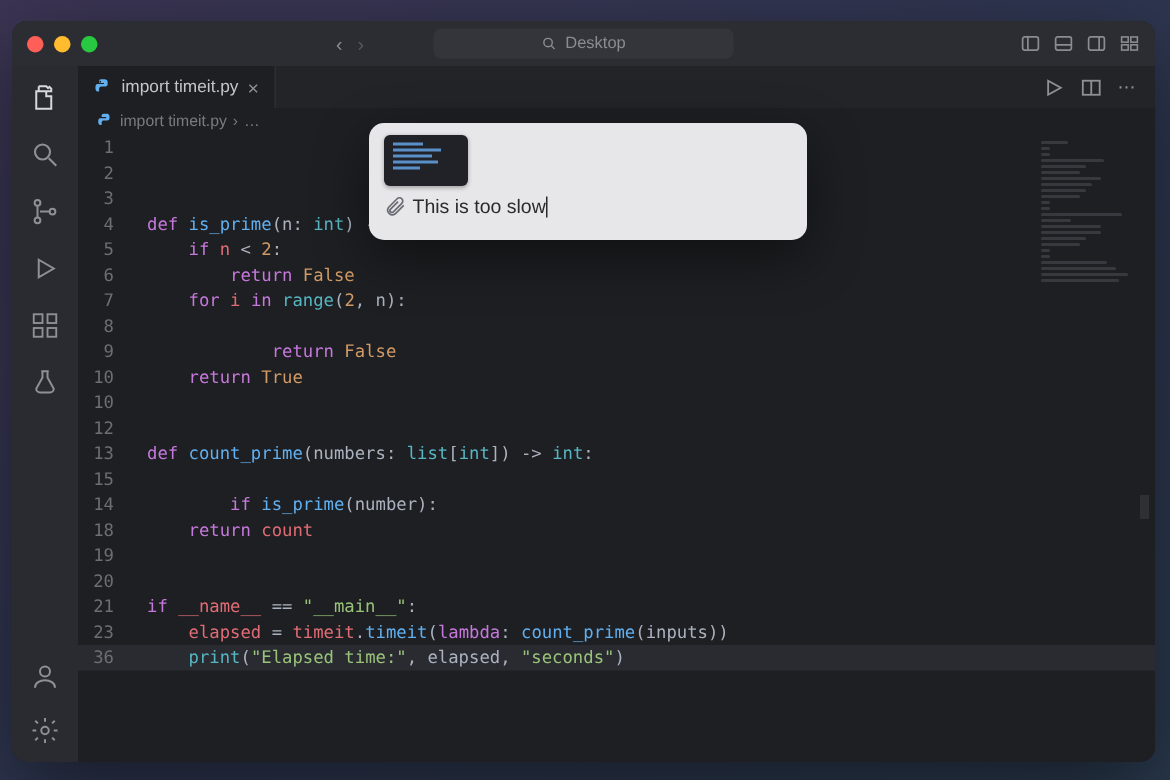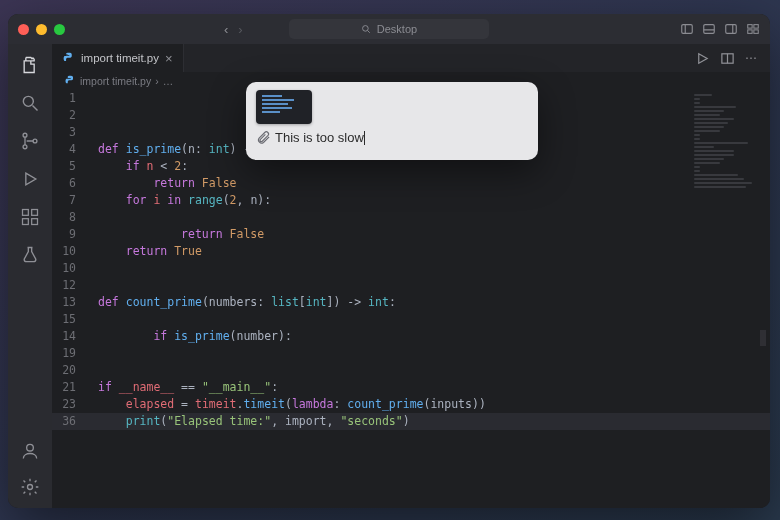--- a/index.html
+++ b/index.html
@@ -333,25 +333,26 @@
             <div class="line"><div class="gutter">6</div><div class="code">        <span class="kw">return </span><span class="cn">False</span></div></div>
             <div class="line"><div class="gutter">7</div><div class="code">    <span class="kw">for </span><span class="id">i</span><span class="kw"> in </span><span class="bi">range</span><span class="pm">(</span><span class="nm">2</span><span class="pm">, n):</span></div></div>
             <div class="line"><div class="gutter">8</div></div>
             <div class="line"><div class="gutter">9</div><div class="code">            <span class="kw">return </span><span class="cn">False</span></div></div>
             <div class="line"><div class="gutter">10</div><div class="code">    <span class="kw">return </span><span class="cn">True</span></div></div>
             <div class="line"><div class="gutter">10</div><div class="code"></div></div>
             <div class="line"><div class="gutter">12</div><div class="code"></div></div>
             <div class="line"><div class="gutter">13</div><div class="code"><span class="kw">def </span><span class="fn">count_prime</span><span class="pm">(numbers: </span><span class="ty">list</span><span class="pm">[</span><span class="ty">int</span><span class="pm">]) -&gt; </span><span class="ty">int</span><span class="pm">:</span></div></div>
             <div class="line"><div class="gutter">15</div></div>
             <div class="line"><div class="gutter">14</div><div class="code">        <span class="kw">if </span><span class="fn">is_prime</span><span class="pm">(number):</span></div></div>
+            <div class="line"><div class="gutter">18</div><div class="code">    <span class="kw">return </span><span class="id">count</span></div></div>
             <div class="line"><div class="gutter">19</div><div class="code"></div></div>
             <div class="line"><div class="gutter">20</div><div class="code"></div></div>
             <div class="line"><div class="gutter">21</div><div class="code"><span class="kw">if </span><span class="id">__name__</span><span class="op"> == </span><span class="st">"__main__"</span><span class="pm">:</span></div></div>
             <div class="line"><div class="gutter">23</div><div class="code">    <span class="id">elapsed</span><span class="op"> = </span><span class="id">timeit</span><span class="pm">.</span><span class="fn">timeit</span><span class="pm">(</span><span class="kw">lambda</span><span class="pm">: </span><span class="fn">count_prime</span><span class="pm">(inputs))</span></div></div>
-            <div class="line highlight-line"><div class="gutter">36</div><div class="code">    <span class="bi">print</span><span class="pm">(</span><span class="st">"Elapsed time:"</span><span class="pm">, import, </span><span class="st">"seconds"</span><span class="pm">)</span></div></div>
+            <div class="line highlight-line"><div class="gutter">36</div><div class="code">    <span class="bi">print</span><span class="pm">(</span><span class="st">"Elapsed time:"</span><span class="pm">, elapsed, </span><span class="st">"seconds"</span><span class="pm">)</span></div></div>
           </div>
         <div class="minimap" id="minimap">
             <div class="mm-line" style="width: 18px;"></div>
             <div class="mm-line" style="width: 6px;"></div>
             <div class="mm-line" style="width: 6px;"></div>
             <div class="mm-line" style="width: 42px;"></div>
             <div class="mm-line" style="width: 30px;"></div>
             <div class="mm-line" style="width: 26px;"></div>
             <div class="mm-line" style="width: 40px;"></div>
             <div class="mm-line" style="width: 34px;"></div>

